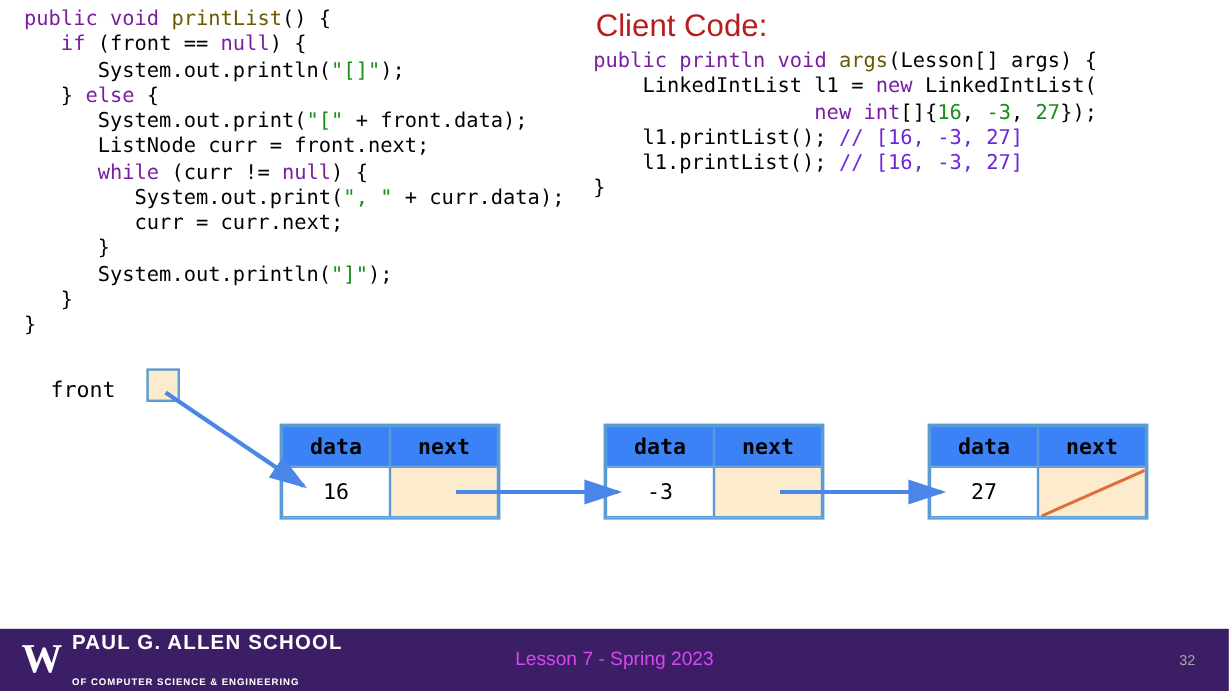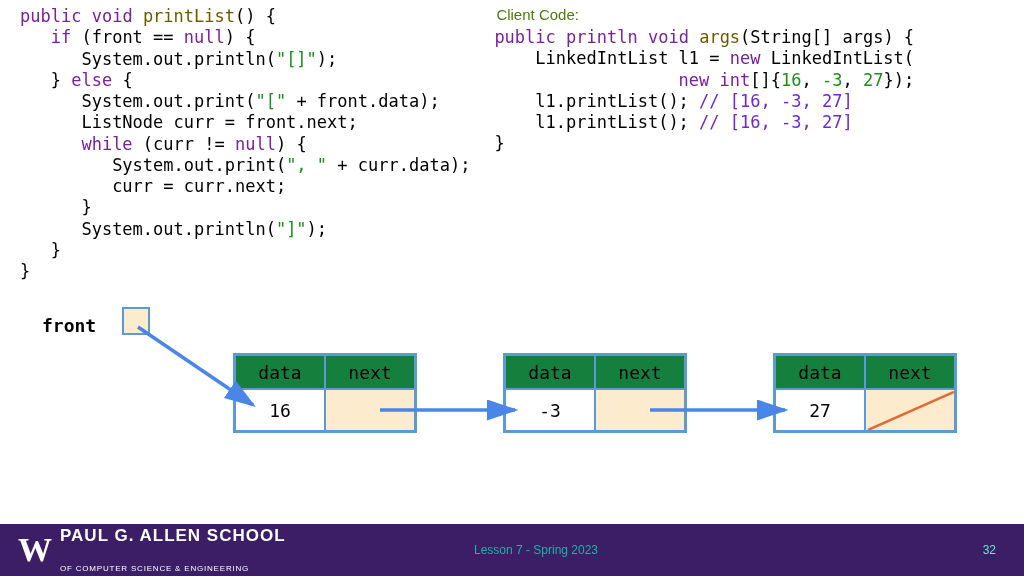--- a/index.html
+++ b/index.html
@@ -2,50 +2,50 @@
 <html><head>
 <meta charset="utf-8">
 <style>
   * { margin:0; padding:0; box-sizing:border-box; }
   body { width:1024px; height:576px; font-family:"Segoe UI",Arial,sans-serif; background:#fff; position:relative; overflow:hidden; }
   .slide { width:892px; height:576px; position:relative; }
   .top { display:flex; height:290px; }
   .left-col { width:490px; padding:6px 0 0 20px; }
   .divider { width:4px; background:#4a4a7a; border-radius:2px; height:250px; margin-top:4px; }
   .right-col { flex:1; padding:6px 0 0 24px; }
-  .client-title { font-size:15px; color:#4d7c0f; margin:0 0 4px 2px; }
+  .client-title { font-size:26px; color:#b91c1c; margin:0 0 4px 2px; }
   pre.code { font-family:Consolas,Menlo,monospace; font-size:17px; line-height:1.25; white-space:pre; }
   .kw { color:#7a1fa2; }
   .mth { color:#6b5a00; }
   .str { color:#1a8f1a; }
   .num { color:#1a8f1a; }
   .cmt { color:#6d28d9; }
   .diagram { position:relative; height:160px; margin-top:5px; }
-  .front-label { position:absolute; left:42px; top:20px; font-family:Consolas,monospace; font-weight:bold; font-size:18px; }
+  .front-label { position:absolute; left:42px; top:20px; font-family:Consolas,monospace; font-weight:normal; font-size:18px; }
   .front-box { position:absolute; left:122px; top:12px; width:28px; height:28px; border:2px solid #5b9bd5; background:#fcebcd; }
   .node { position:absolute; border:2px solid #5b9bd5; }
   .node-row { display:flex; }
   .cell { border:1px solid #5b9bd5; display:flex; align-items:center; justify-content:center; font-family:Consolas,monospace; }
-  .hdr { height:34px; font-weight:normal; font-size:18px; background:#15803d; }
+  .hdr { height:34px; font-weight:bold; font-size:18px; background:#3b82f6; }
   .val { height:42px; font-size:18px; background:#fff; }
   .next-cell { background:#fcebcd; }
   .w1 { width:90px; } .w2 { width:90px;text-align:center; }
   .node1 { left:233px; top:58px; }
   .node2 { left:503px; top:58px; }
   .node3 { left:773px; top:58px; }
   .null-slash { position:absolute; width:100%; height:100%; }
   svg.arrows { position:absolute; left:0; top:0; width:1024px; height:160px; pointer-events:none; }
   .footer { position:absolute; bottom:0; left:0; width:1024px; height:52px; background:#3b1e66; color:#fff; display:flex; align-items:center; }
   .footer .logo { display:flex; align-items:center; padding-left:18px; }
   .wlogo { font-family:"Times New Roman",serif; font-size:34px; font-weight:bold; letter-spacing:-2px; margin-right:10px; }
   .school { line-height:1.05; }
   .school .l1 { font-size:17px; letter-spacing:1px; font-weight:600; }
-  .school .l2 { font-size:8px; letter-spacing:0.8px; font-weight:400;margin-top:20px; }
-  .footer .lesson { position:absolute; left:50%; transform:translateX(-50%); font-size:12px; color:#14b8a6;margin-left:24px; }
-  .footer .pageno { position:absolute; right:28px; font-size:12px; color:#5eead4; }
+  .school .l2 { font-size:8px; letter-spacing:0.8px; font-weight:700;margin-top:20px; }
+  .footer .lesson { position:absolute; left:50%; transform:translateX(-50%); font-size:16px; color:#d946ef; }
+  .footer .pageno { position:absolute; right:28px; font-size:12px; color:#a3a3a3; }
 </style>
 </head>
 <body>
 
 <div class="slide">
   <div class="top">
     <div class="left-col">
 <pre class="code"><span class="kw">public</span> <span class="kw">void</span> <span class="mth">printList</span><span>() {</span>
    <span class="kw">if</span><span> (front == </span><span class="kw">null</span><span>) {</span>
       <span>System.out.println(</span><span class="str">"[]"</span><span>);</span>
@@ -56,21 +56,21 @@
          <span>System.out.print(</span><span class="str">", "</span><span> + curr.data);</span>
          <span>curr = curr.next;</span>
       <span>}</span>
       <span>System.out.println(</span><span class="str">"]"</span><span>);</span>
    <span>}</span>
 <span>}</span></pre>
     </div>
     <div class="divider"></div>
     <div class="right-col">
       <div class="client-title">Client Code:</div>
-<pre class="code"><span class="kw">public</span> <span class="kw">println</span> <span class="kw">void</span> <span class="mth">args</span><span>(String[] args) {</span>
+<pre class="code"><span class="kw">public</span> <span class="kw">println</span> <span class="kw">void</span> <span class="mth">args</span><span>(Lesson[] args) {</span>
     <span>LinkedIntList l1 = </span><span class="kw">new</span><span> LinkedIntList(</span>
                   <span class="kw">new</span> <span class="kw">int</span><span>[]{</span><span class="num">16</span><span>, </span><span class="num">-3</span><span>, </span><span class="num">27</span><span>});</span>
     <span>l1.printList(); </span><span class="cmt">// [16, -3, 27]</span>
     <span>l1.printList(); </span><span class="cmt">// [16, -3, 27]</span>
 <span>}</span></pre>
     </div>
   </div>
 
   <div class="diagram">
     <div class="front-label">front</div>

